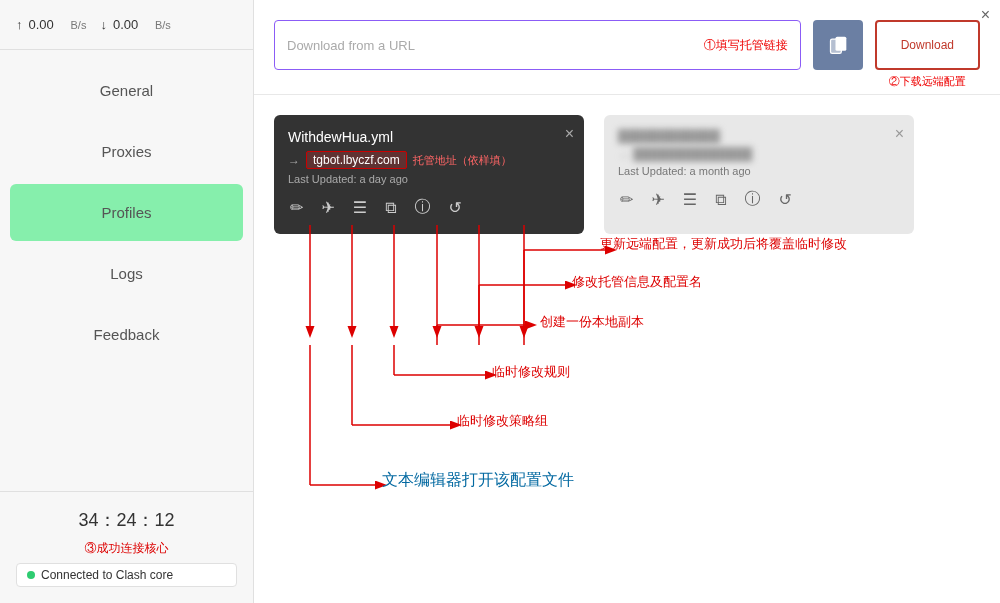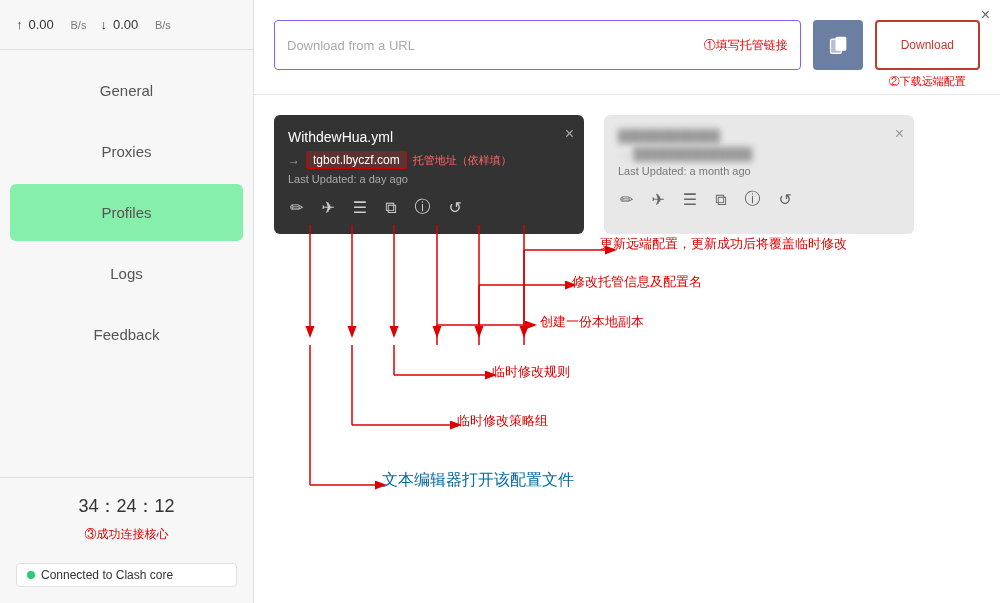--- a/index.html
+++ b/index.html
@@ -67,21 +67,21 @@
       color: #333;
       text-align: center;
       margin-bottom: 8px;
       font-weight: 300;
     }
 
     .connect-hint {
       font-size: 12px;
       color: #d00;
       text-align: center;
-      margin-bottom: 20px;
+      margin-bottom: 6px;
     }
 
     .connection-status {
       display: flex;
       align-items: center;
       gap: 6px;
       background: white;
       border: 1px solid #e0e0e0;
       border-radius: 4px;
       padding: 4px 10px;

